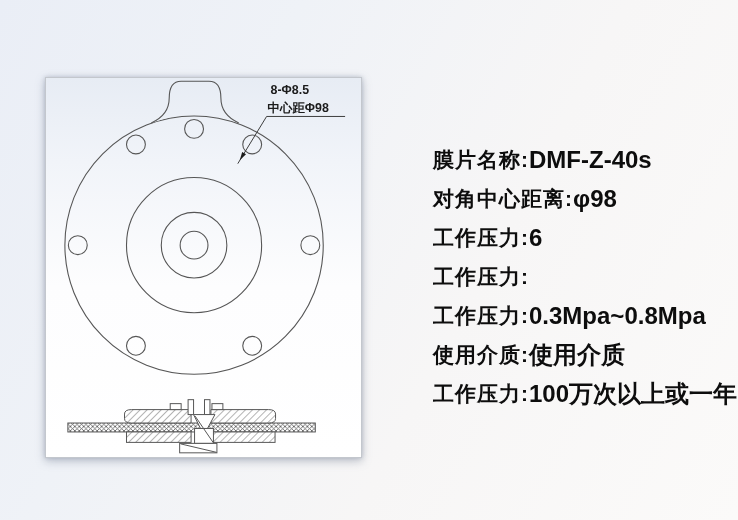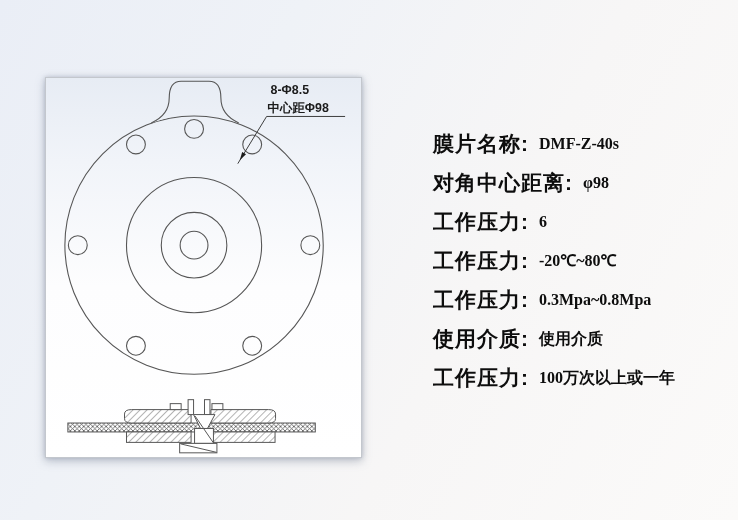--- a/index.html
+++ b/index.html
@@ -9,29 +9,29 @@
     font-family:"Liberation Sans",sans-serif;
   }
   .drawing-panel{
     position:absolute;left:45px;top:77px;width:317px;height:381px;box-sizing:border-box;
     background:linear-gradient(180deg,#e7ecf4 0%,#f1f4f9 22%,#fdfdfe 55%,#ffffff 100%);
     border:1px solid #c3c7cd;
     box-shadow:0 3px 9px rgba(100,112,135,.40),0 0 4px rgba(100,112,135,.28);
   }
   .drawing-panel svg{display:block;width:100%;height:100%;}
   .spec-panel{
-    position:absolute;left:433px;top:124px;white-space:nowrap;color:#111;text-align:center;
+    position:absolute;left:433px;top:140px;white-space:nowrap;color:#111;text-align:center;
   }
   .spec-row{height:39px;line-height:39px;display:flex;align-items:center;}
   .spec-label{
     font-size:21px;font-weight:bold;letter-spacing:1px;color:#0d0d0d;
   }
   .spec-value{
-    font-size:16px;font-weight:600;margin-left:10px;color:#0d0d0d;
-    font-family:Liberation Serif, serif;
+    font-size:24px;font-weight:600;margin-left:0;color:#0d0d0d;
+    font-family:Liberation Sans, sans-serif;
   }
   text.anno{
     font-family:"Liberation Sans",sans-serif;font-weight:600;fill:#1c1c1c;
   }
 </style>
 </head>
 <body>
 
 <div class="drawing-panel">
   <svg viewBox="61 77 317 381" xmlns="http://www.w3.org/2000/svg">
@@ -116,21 +116,20 @@
       <span class="spec-value">φ98</span>
     </div>
 
     <div class="spec-row">
       <span class="spec-label">工作压力:</span>
       <span class="spec-value">6</span>
     </div>
 
     <div class="spec-row">
       <span class="spec-label">工作压力:</span>
-      <span class="spec-value">-20℃~80℃</span>
     </div>
 
     <div class="spec-row">
       <span class="spec-label">工作压力:</span>
       <span class="spec-value">0.3Mpa~0.8Mpa</span>
     </div>
 
     <div class="spec-row">
       <span class="spec-label">使用介质:</span>
       <span class="spec-value">使用介质</span>

